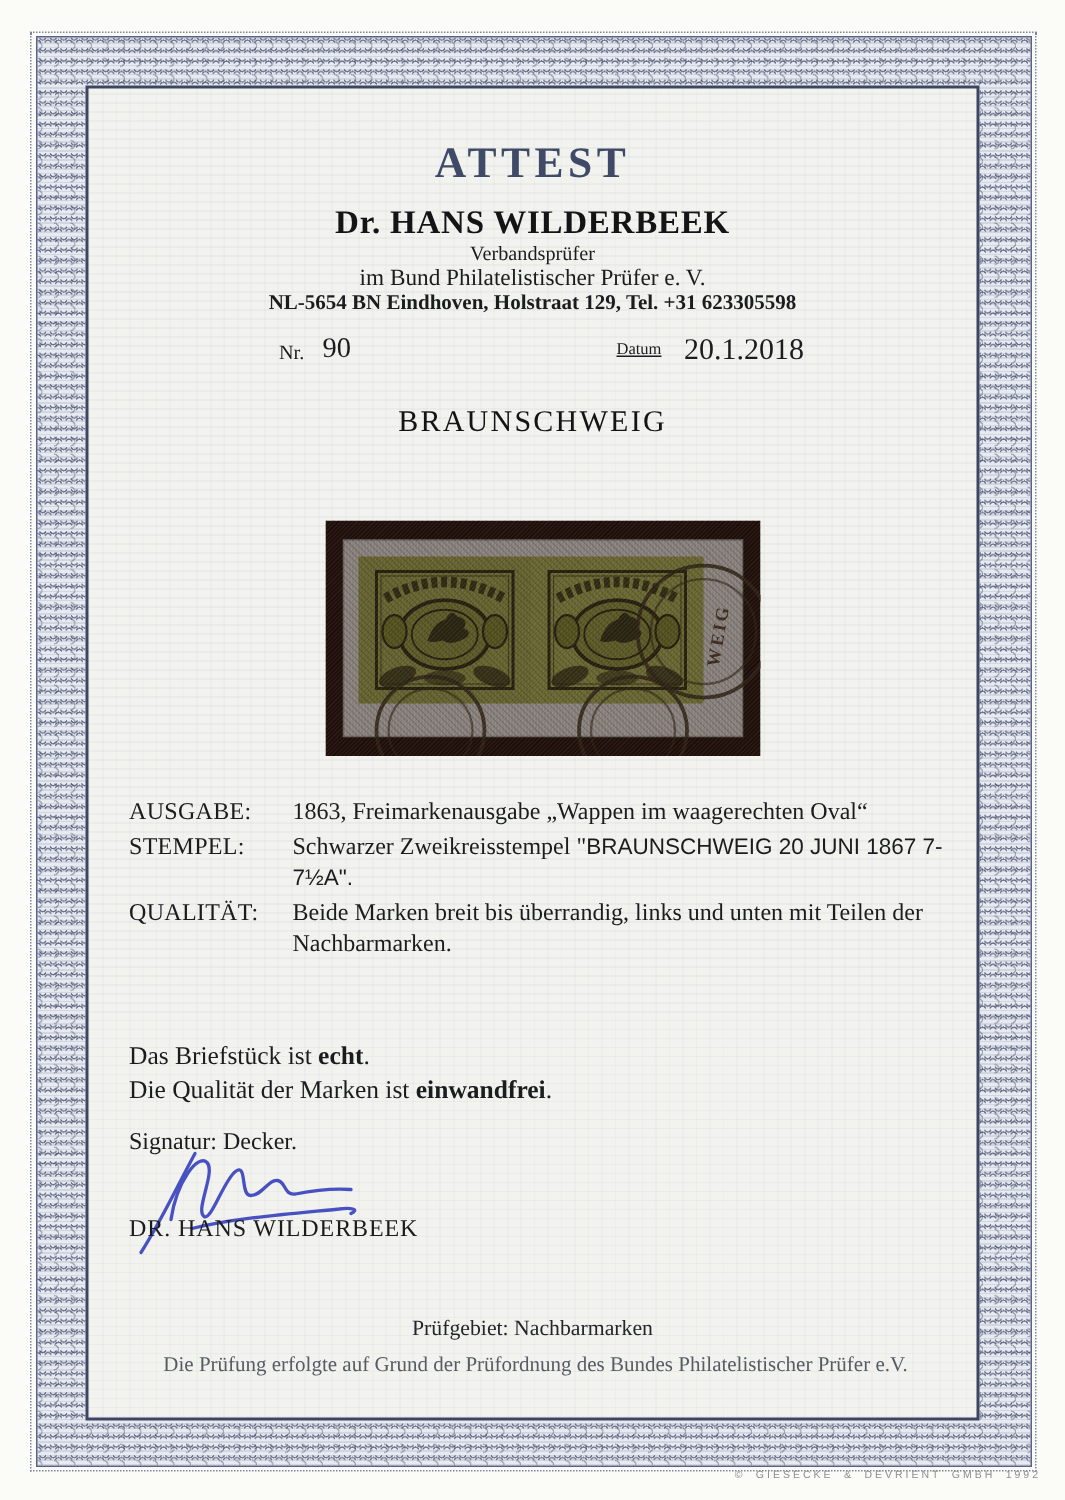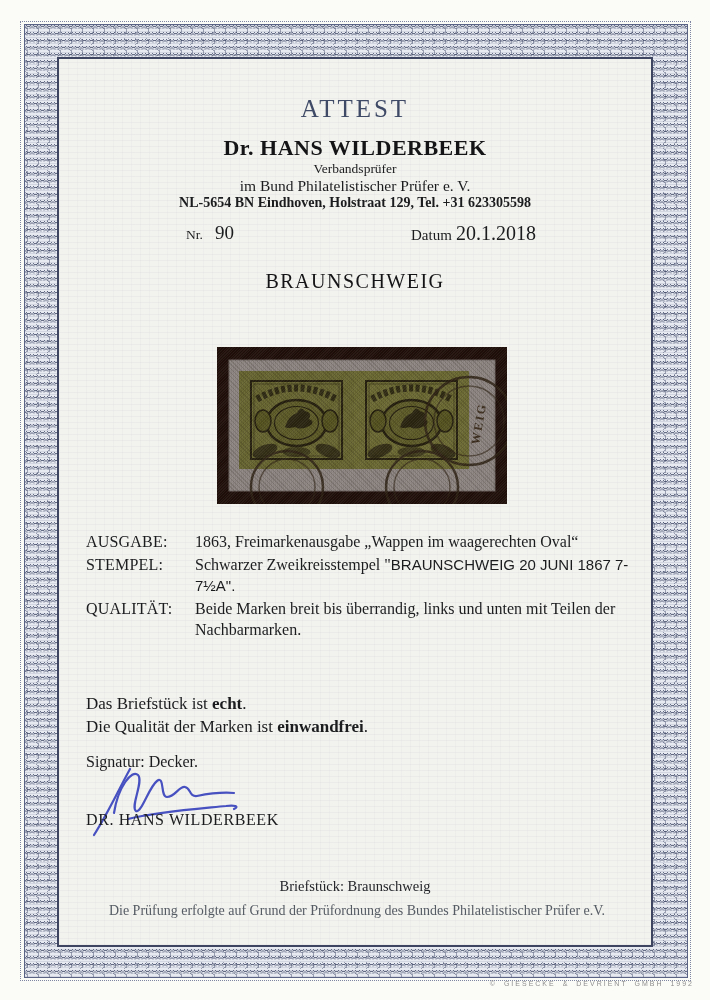--- a/index.html
+++ b/index.html
@@ -18,30 +18,30 @@
           repeating-linear-gradient(0deg, rgba(58,67,98,.12) 0 1px, transparent 1px 3px);
         background-size:7px 7px, 7px 7px, 11px 11px, 100% 100%;
         background-position:0 0, 3.5px 3.5px, 0 0, 0 0;}
   .inner{position:absolute;left:57px;top:57px;right:57px;bottom:53px;
         border:2px solid #3d4560;background-color:#f2f2ee;
         background-image:
           repeating-linear-gradient(0deg, rgba(105,115,145,.05) 0 1px, transparent 1px 6px),
           repeating-linear-gradient(90deg, rgba(105,115,145,.035) 0 1px, transparent 1px 9px);}
   
   .hdr{position:absolute;left:0;top:33px;width:100%;text-align:center;}
-  .attest{font-size:25px;letter-spacing:3px;color:#3e4a66;line-height:34px;}
+  .attest{font-size:29px;letter-spacing:3px;color:#3e4a66;line-height:34px;font-weight:bold;}
   .exname{font-size:22px;font-weight:bold;letter-spacing:.5px;line-height:27px;margin-top:8px;color:#141416;}
   .exrole{font-size:13.5px;line-height:16px;}
   .exorg{font-size:15.5px;line-height:17px;}
   .exaddr{font-size:14px;line-height:17px;font-weight:bold;}
   
   .nr-row{position:absolute;left:0;top:163px;width:100%;height:26px;padding-left:12px;}
   .nr-label{position:absolute;left:127px;top:5px;font-size:13.5px;}
   .nr-value{position:absolute;left:156px;top:0;font-size:19px;}
-  .datum-label{position:absolute;left:352px;top:5px;font-size:15px;}
+  .datum-label{position:absolute;left:352px;top:5px;font-size:11px;text-decoration:underline;}
   .datum-value{position:absolute;left:397px;top:0;font-size:20px;}
   
   .region{position:absolute;left:0;top:211px;width:100%;text-align:center;
           font-size:20px;font-weight:normal;letter-spacing:1.5px;color:#141416;}
   
   .photo{position:absolute;left:158px;top:288px;width:290px;height:157px;}
   .photo svg{display:block;}
   .photo-noise{position:absolute;inset:0;pointer-events:none;
         background-image:
           repeating-linear-gradient(45deg, rgba(25,20,10,.14) 0 1px, transparent 1px 3px),
@@ -169,18 +169,18 @@
     <div class="sig-caption">Signatur: Decker.</div>
     <svg class="sig-scribble" viewBox="0 0 210 78">
       <g fill="none" stroke="#3a44bd" stroke-width="2.2" stroke-linecap="round" opacity="0.92">
         <path d="M10,74 C24,52 34,30 46,8"></path>
         <path d="M30,52 C34,26 48,8 54,14 C60,20 46,46 52,50 C57,53 65,26 73,20 C81,14 76,36 83,36 C91,36 95,25 101,26 C107,27 105,36 113,35 C123,33 138,31 150,32"></path>
         <path d="M44,58 C72,51 112,48 142,45 C150,44 156,45 150,48"></path>
       </g>
     </svg>
     <div class="sig-name">DR. HANS WILDERBEEK</div>
 
-    <div class="pruefgebiet">Briefstück: Braunschweig</div>
+    <div class="pruefgebiet">Prüfgebiet: Nachbarmarken</div>
     <div class="disclaimer">Die Prüfung erfolgte auf Grund der Prüfordnung des Bundes Philatelistischer Prüfer e.V.</div>
   </div>
 
   <div class="copyright">© GIESECKE &amp; DEVRIENT GMBH 1992</div>
 </div>
 
 </body></html>

